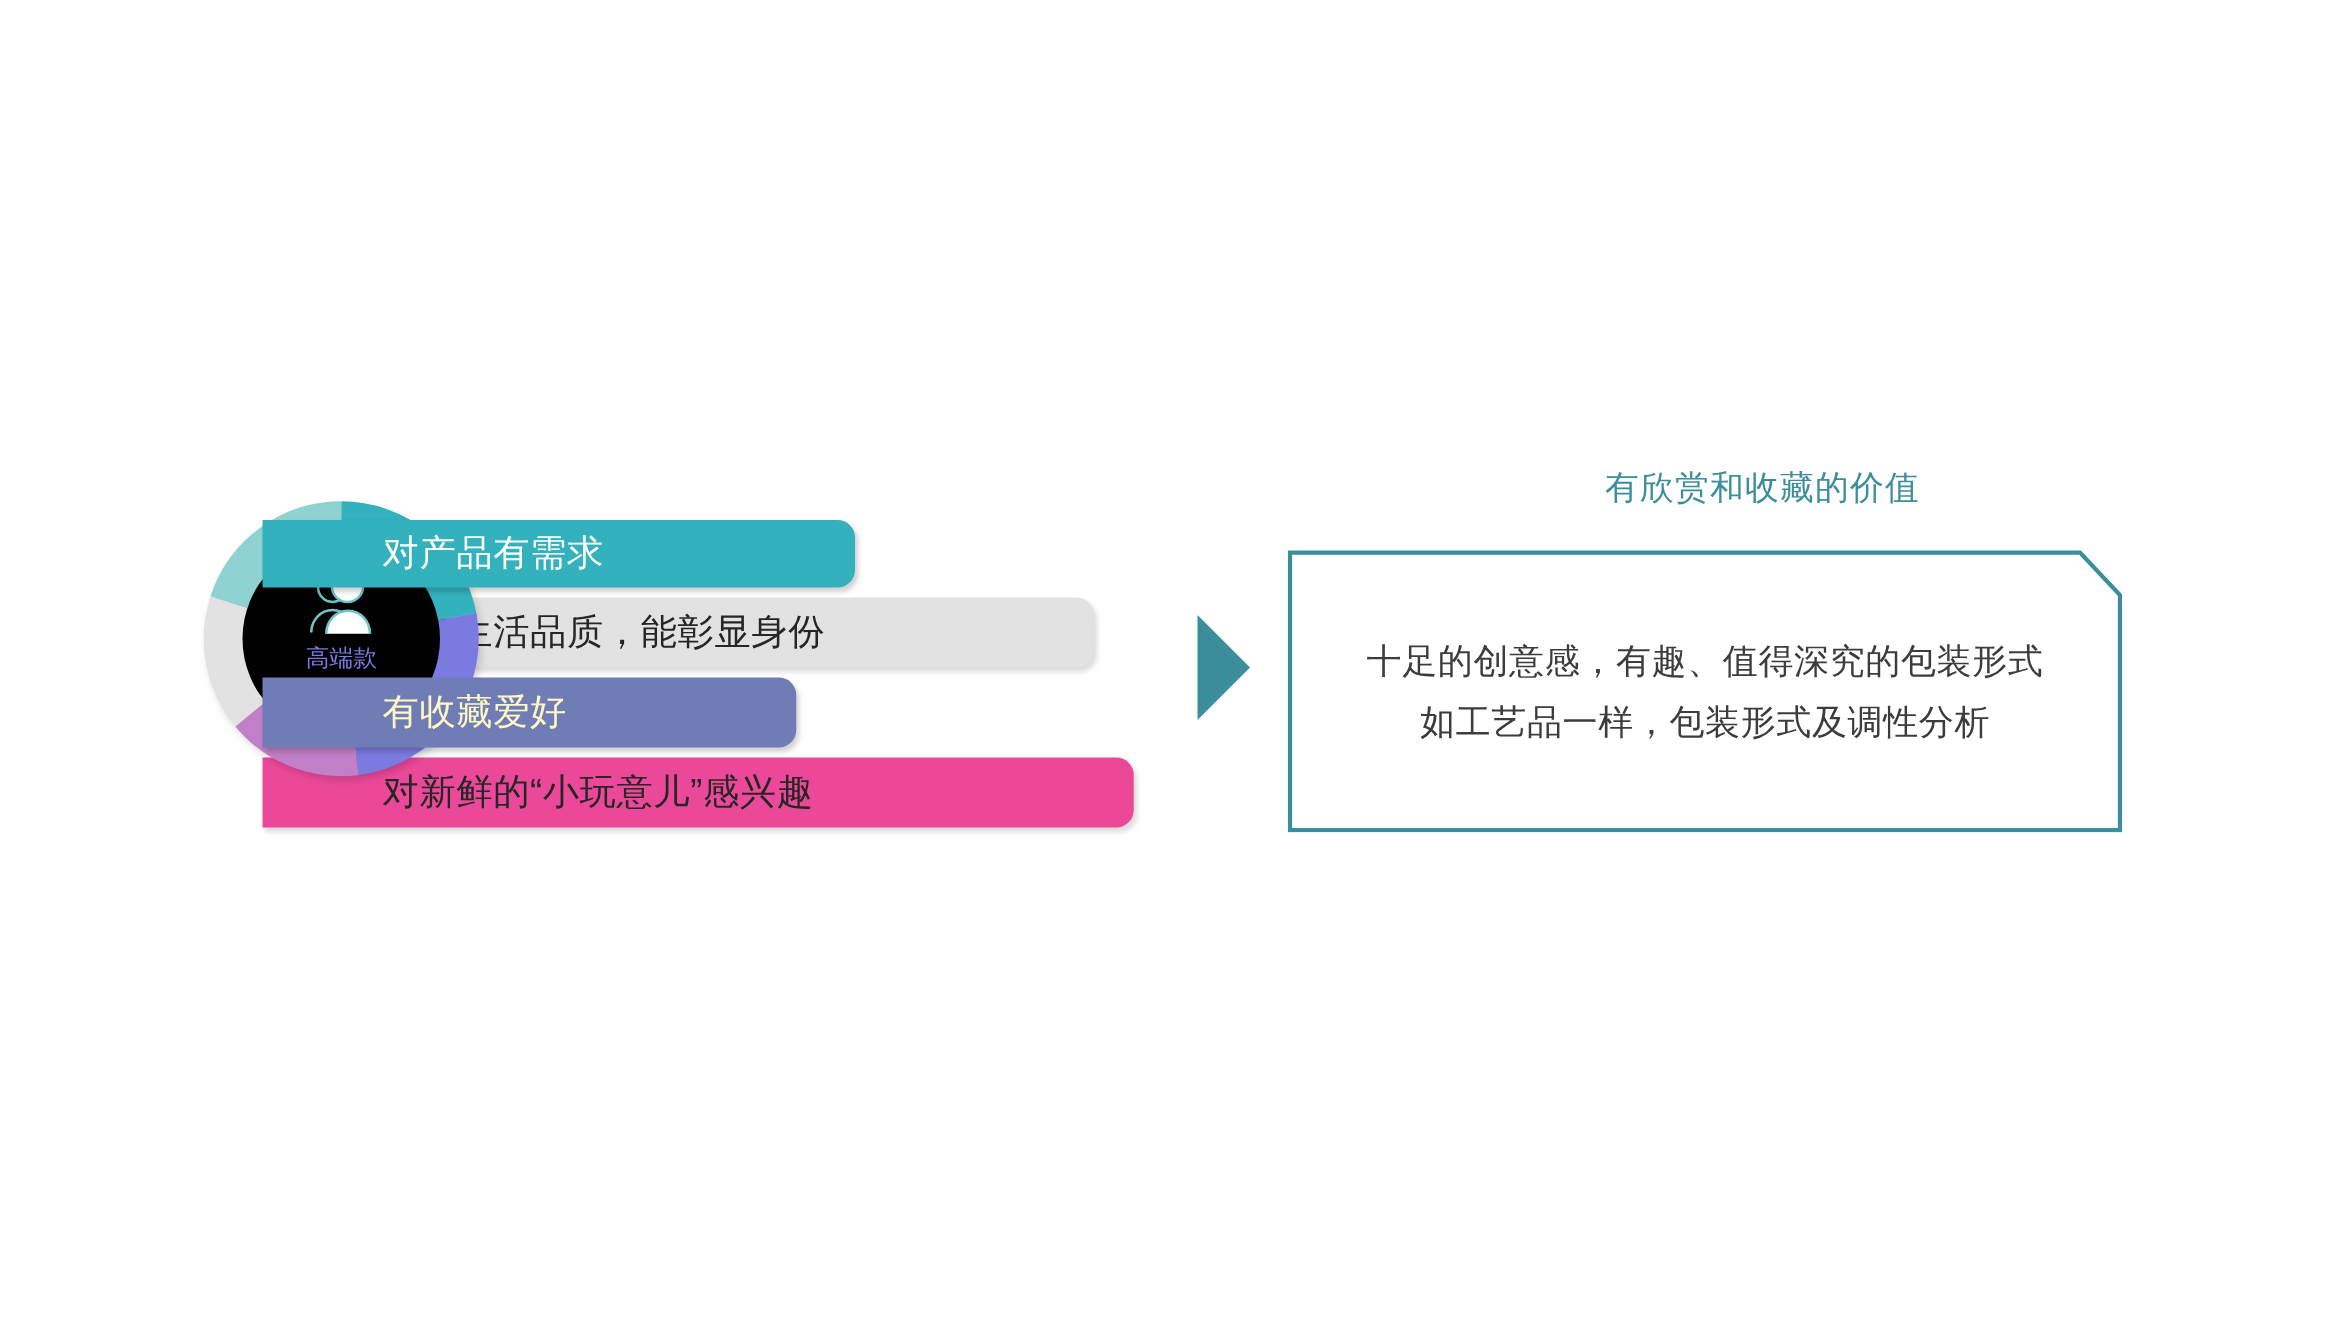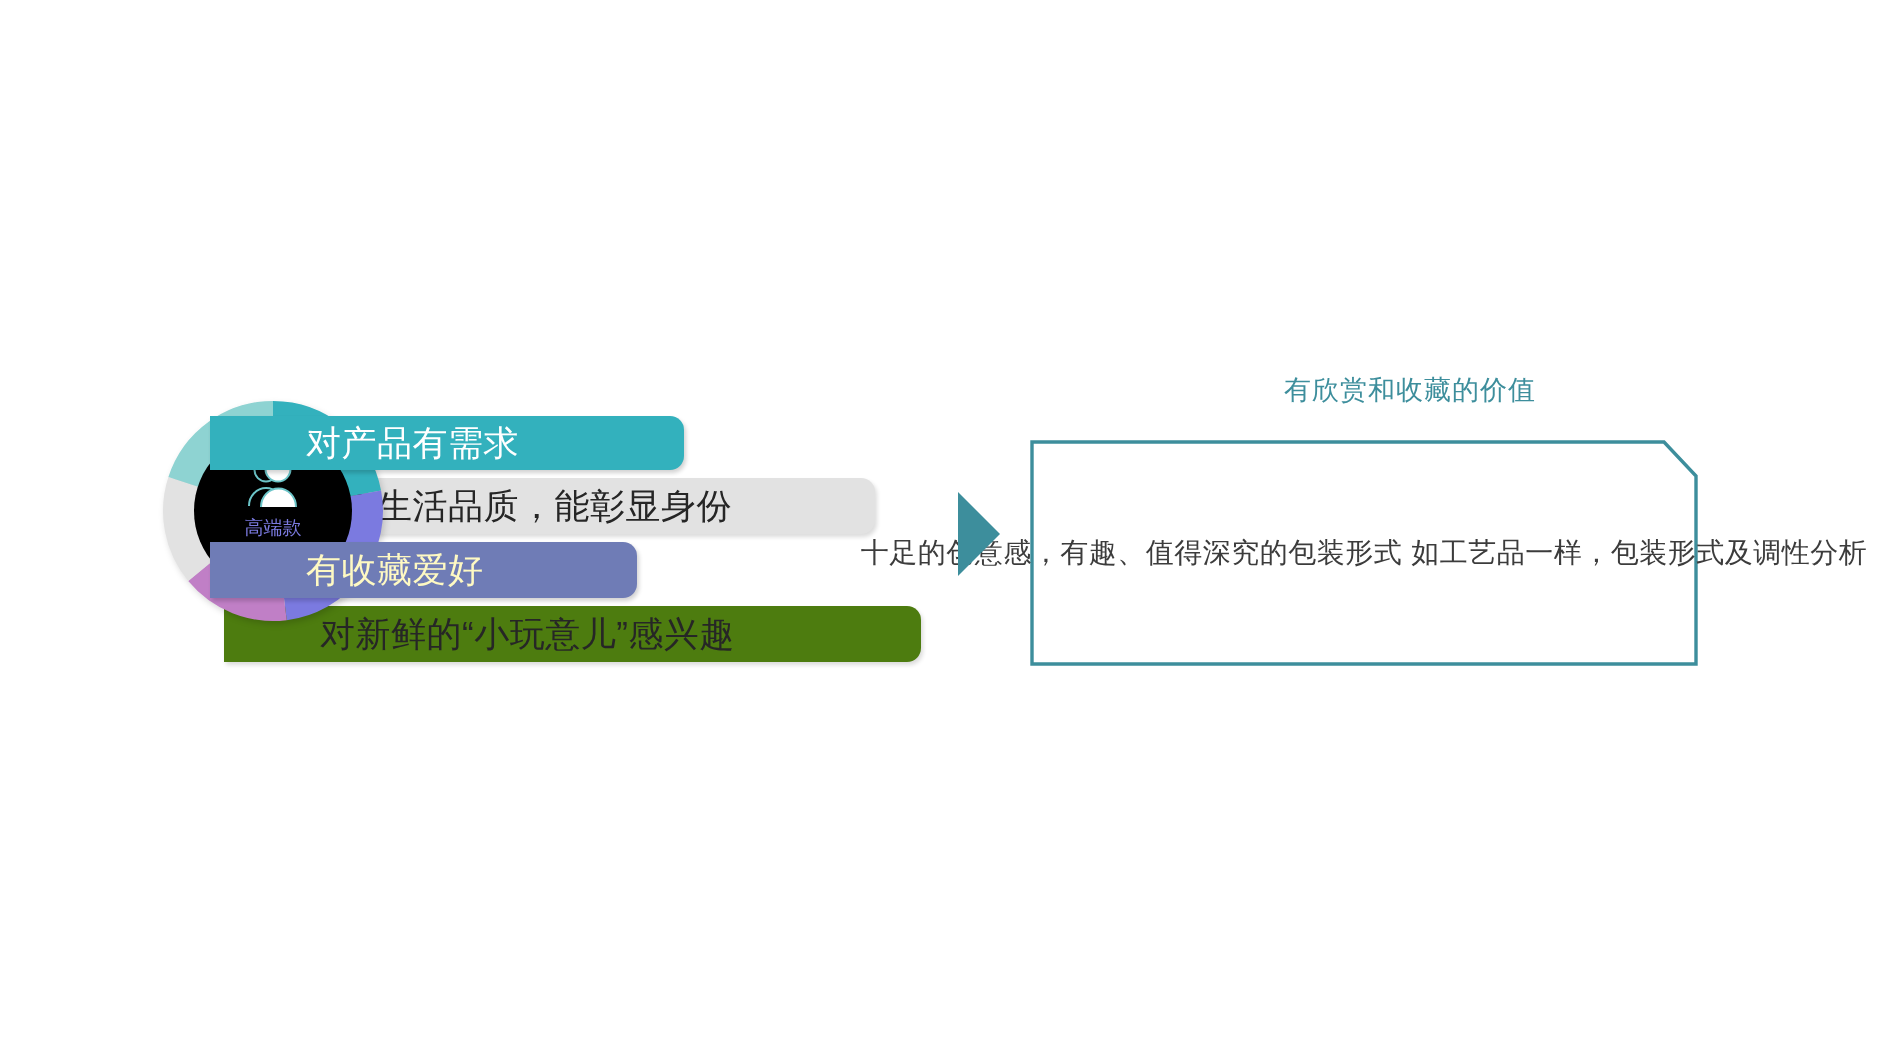--- a/index.html
+++ b/index.html
@@ -63,21 +63,21 @@
   
   .bar {
     position: absolute;
     display: flex;
     align-items: center;
     border-radius: 0 14px 14px 0;
     padding-left: 96px;
     white-space: nowrap;
   }
   .bar .bar-text {
-    font-size: 35px;
+    font-size: 29px;
     letter-spacing: 0.5px;
   }
   #bar-1 {
     left: 210px; top: 416px;
     width: 474px; height: 54px;
     background: #33b1bd;
     z-index: 5;
     box-shadow: 2px 3px 4px rgba(0,0,0,0.18);
   }
   #bar-1 .bar-text { color: #ffffff; }
@@ -141,20 +141,21 @@
   #callout-outline {
     position: absolute;
     inset: 0;
     width: 100%; height: 100%;
     display: block;
   }
   #callout-body {
     position: absolute;
     inset: 0;
     display: flex;
+    flex-direction: column;
     align-items: center;
     justify-content: center;
     gap: 9px;
     padding: 10px 26px;
   }
   .callout-line {
     font-size: 28px;
     line-height: 40px;
     color: #3c3c3c;
     letter-spacing: 0.5px;
@@ -171,21 +172,21 @@
   </div>
 
   <div class="bar" id="bar-2" style="background: rgb(226, 226, 226);">
     <span class="bar-text" style="color: rgb(38, 38, 38);">讲究生活品质，能彰显身份</span>
   </div>
 
   <div class="bar" id="bar-3" style="background: rgb(111, 124, 182);">
     <span class="bar-text" style="color: #fef9c3;">有收藏爱好</span>
   </div>
 
-  <div class="bar" id="bar-4" style="background: #4d7c0f; margin-left: 14px;">
+  <div class="bar" id="bar-4" style="background: #ec4899;">
     <span class="bar-text" style="color: rgb(38, 38, 38);">对新鲜的“小玩意儿”感兴趣</span>
   </div>
 
   <div id="donut-wrap">
     <svg id="donut-ring" viewBox="0 0 222 222">
       <g id="donut-slices">
           <path d="M 111 19.5 A 91.5 91.5 0 0 1 200.879283441675 93.8546097154062" fill="none" stroke="#33b1bd" stroke-width="37"></path>
           <path d="M 200.879283441675 93.8546097154062 A 91.5 91.5 0 0 1 122.46799087113382 201.7784951702747" fill="none" stroke="#7b7ae0" stroke-width="37"></path>
           <path d="M 122.46799087113382 201.7784951702747 A 91.5 91.5 0 0 1 40.49803828601529 169.32429506200512" fill="none" stroke="#c07fc6" stroke-width="37"></path>
           <path d="M 40.49803828601529 169.32429506200512 A 91.5 91.5 0 0 1 23.978328758993456 82.72494501469228" fill="none" stroke="#e2e2e2" stroke-width="37"></path>

